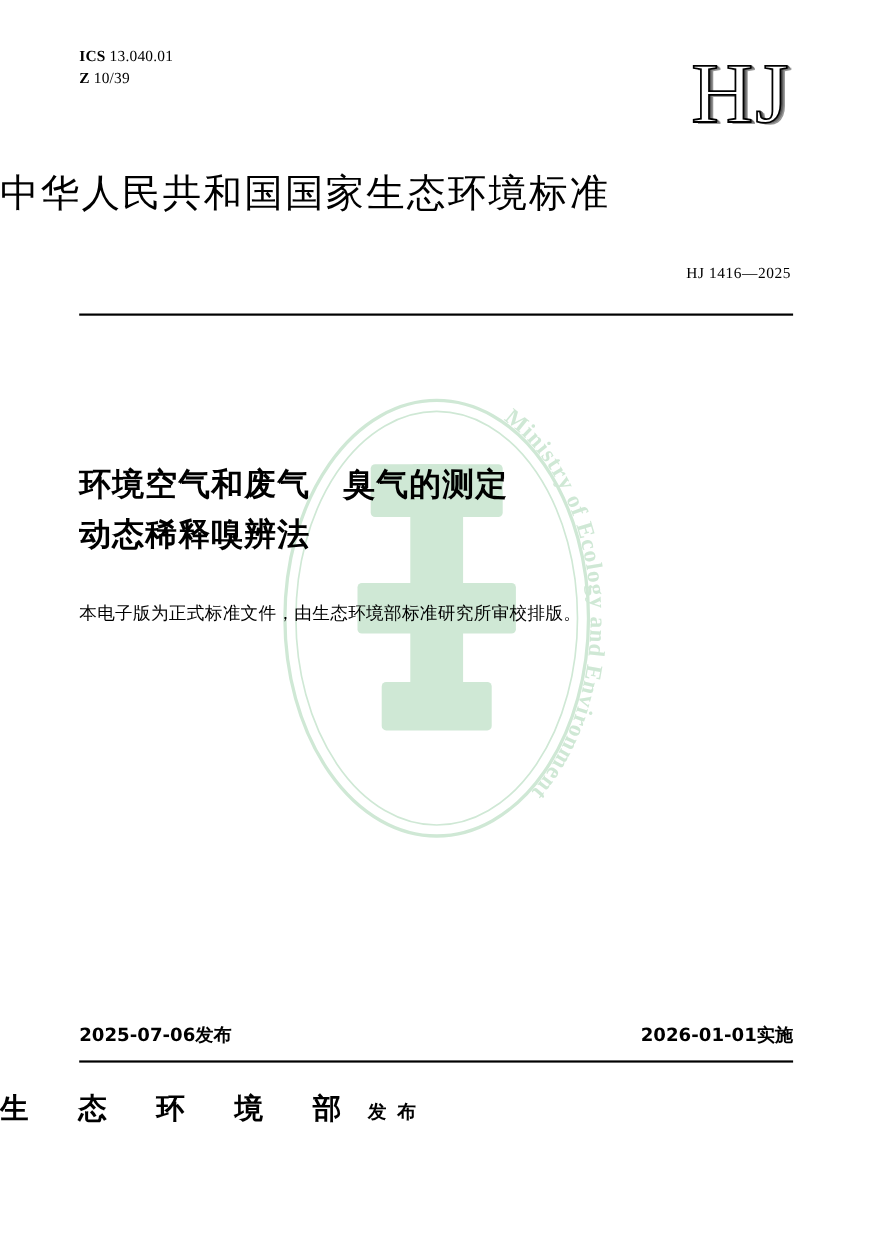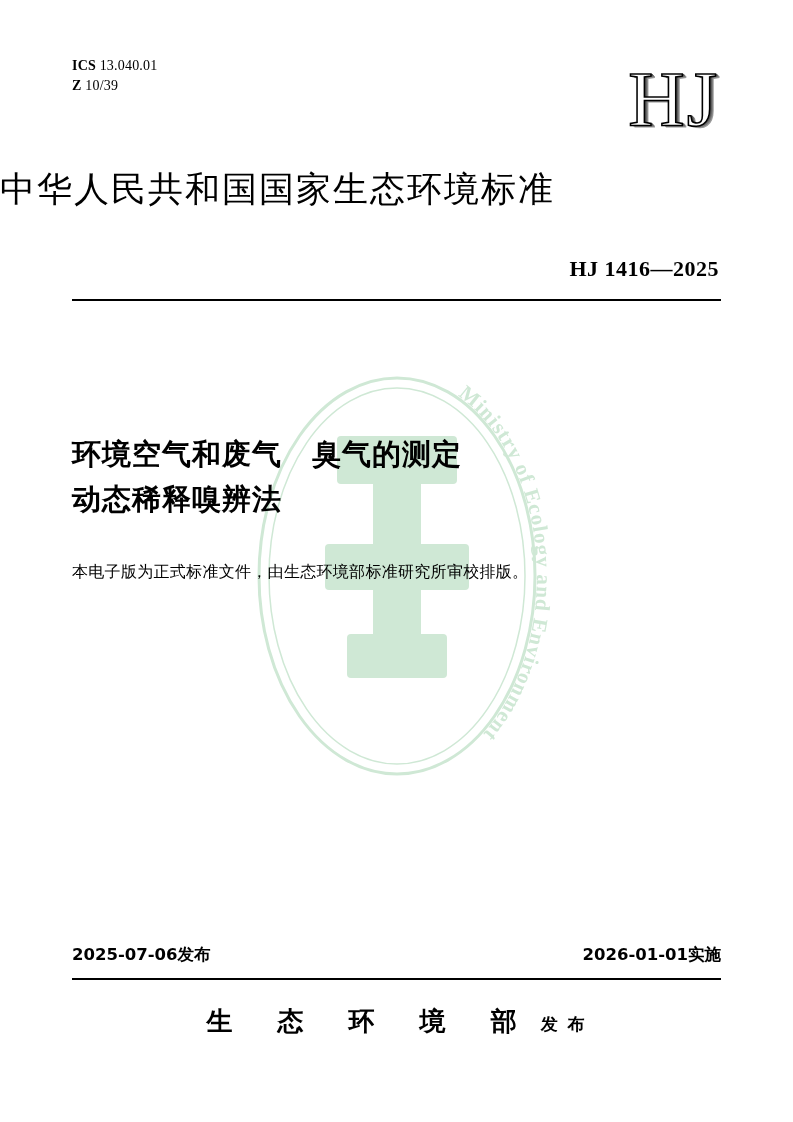--- a/index.html
+++ b/index.html
@@ -8,21 +8,21 @@
     background: #ffffff;
   }
   body {
     font-family: "Liberation Sans", sans-serif;
     color: #000;
   }
   .page {
     position: relative;
     width: 793px;
     height: 1058px;
-    margin: 16px auto;
+    margin: 2px auto;
     background: #ffffff;
     overflow: hidden;
   }
 
   
   .ics-block {
     position: absolute;
     left: 72px;
     top: 40px;
     line-height: 1.45;
@@ -64,22 +64,22 @@
     font-weight: normal;
     font-size: 35px;
     letter-spacing: 2px;
   }
 
   .std-number {
     position: absolute;
     right: 74px;
     top: 240px;
     font-family: "Liberation Serif", serif;
-    font-size: 22px;
-    font-weight: bold;
+    font-size: 14px;
+    font-weight: normal;
     letter-spacing: 0.5px;
   }
 
   .rule-top {
     position: absolute;
     left: 72px;
     right: 72px;
     top: 283px;
     border-top: 2.2px solid #000;
   }
@@ -146,21 +146,21 @@
     align-items: baseline;
     font-family: "DejaVu Sans", sans-serif;
     font-size: 16.5px;
     font-weight: bold;
   }
   .publisher {
     position: absolute;
     left: 0;
     right: 0;
     top: 988px;
-    text-align: center;
+    text-align: left;
   }
   .publisher .org {
     font-family: "DejaVu Sans", sans-serif;
     font-weight: bold;
     font-size: 26px;
     letter-spacing: 18px;
   }
   .publisher .issue {
     font-family: "DejaVu Sans", sans-serif;
     font-weight: bold;

